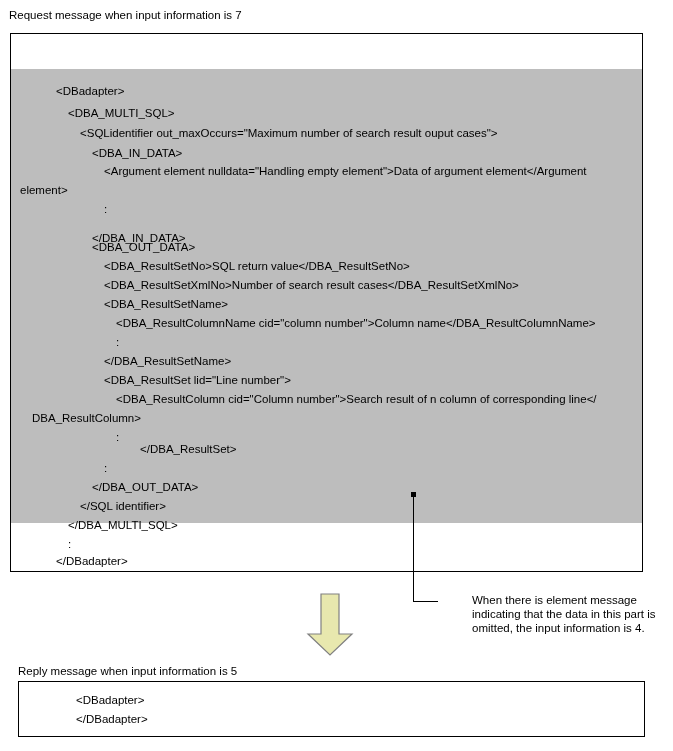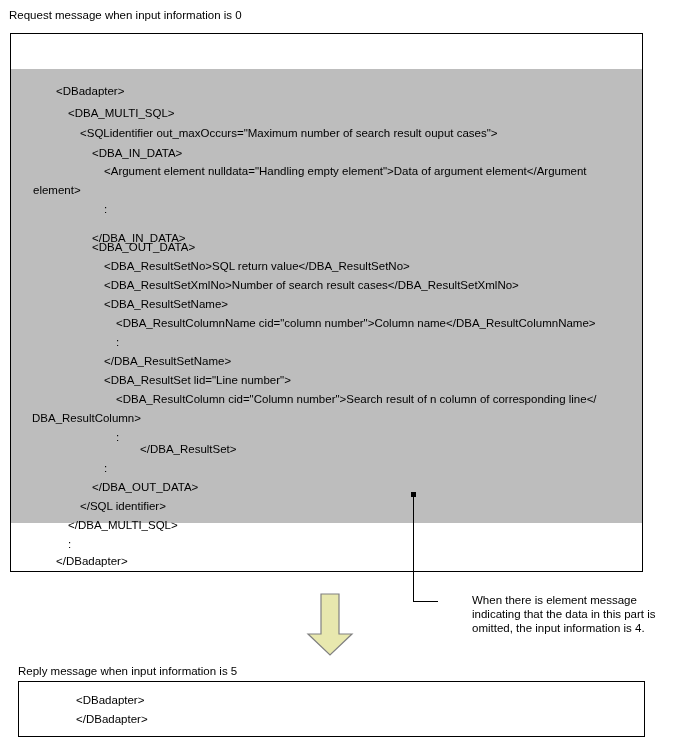--- a/index.html
+++ b/index.html
@@ -125,31 +125,31 @@
     position: absolute;
     left: 306px;
     top: 593px;
     width: 48px;
     height: 64px;
   }
 </style>
 </head>
 <body>
 
-<div class="caption" id="request-caption">Request message when input information is 0</div>
+<div class="caption" id="request-caption">Request message when input information is 7</div>
 
 <div id="request-box">
   <div id="omitted-band" style="background: rgb(189, 189, 189);"></div>
   <div id="request-code">
       <div class="code-line" style="left: 45px; top: 48px;">&lt;DBadapter&gt;</div>
       <div class="code-line" style="left: 57px; top: 70px;">&lt;DBA_MULTI_SQL&gt;</div>
       <div class="code-line" style="left: 69px; top: 90px;">&lt;SQLidentifier out_maxOccurs="Maximum number of search result ouput cases"&gt;</div>
       <div class="code-line" style="left: 81px; top: 110px;">&lt;DBA_IN_DATA&gt;</div>
       <div class="code-line" style="left: 93px; top: 128px;">&lt;Argument element nulldata="Handling empty element"&gt;Data of argument element&lt;/Argument</div>
-      <div class="code-line" style="left: 22px; top: 147px;">element&gt;</div>
+      <div class="code-line" style="left: 9px; top: 147px;">element&gt;</div>
       <div class="code-line" style="left: 93px; top: 166px;">:</div>
       <div class="code-line" style="left: 81px; top: 195px;">&lt;/DBA_IN_DATA&gt;</div>
       <div class="code-line" style="left: 81px; top: 204px;">&lt;DBA_OUT_DATA&gt;</div>
       <div class="code-line" style="left: 93px; top: 223px;">&lt;DBA_ResultSetNo&gt;SQL return value&lt;/DBA_ResultSetNo&gt;</div>
       <div class="code-line" style="left: 93px; top: 242px;">&lt;DBA_ResultSetXmlNo&gt;Number of search result cases&lt;/DBA_ResultSetXmlNo&gt;</div>
       <div class="code-line" style="left: 93px; top: 261px;">&lt;DBA_ResultSetName&gt;</div>
       <div class="code-line" style="left: 105px; top: 280px;">&lt;DBA_ResultColumnName cid="column number"&gt;Column name&lt;/DBA_ResultColumnName&gt;</div>
       <div class="code-line" style="left: 105px; top: 299px;">:</div>
       <div class="code-line" style="left: 93px; top: 318px;">&lt;/DBA_ResultSetName&gt;</div>
       <div class="code-line" style="left: 93px; top: 337px;">&lt;DBA_ResultSet lid="Line number"&gt;</div>

